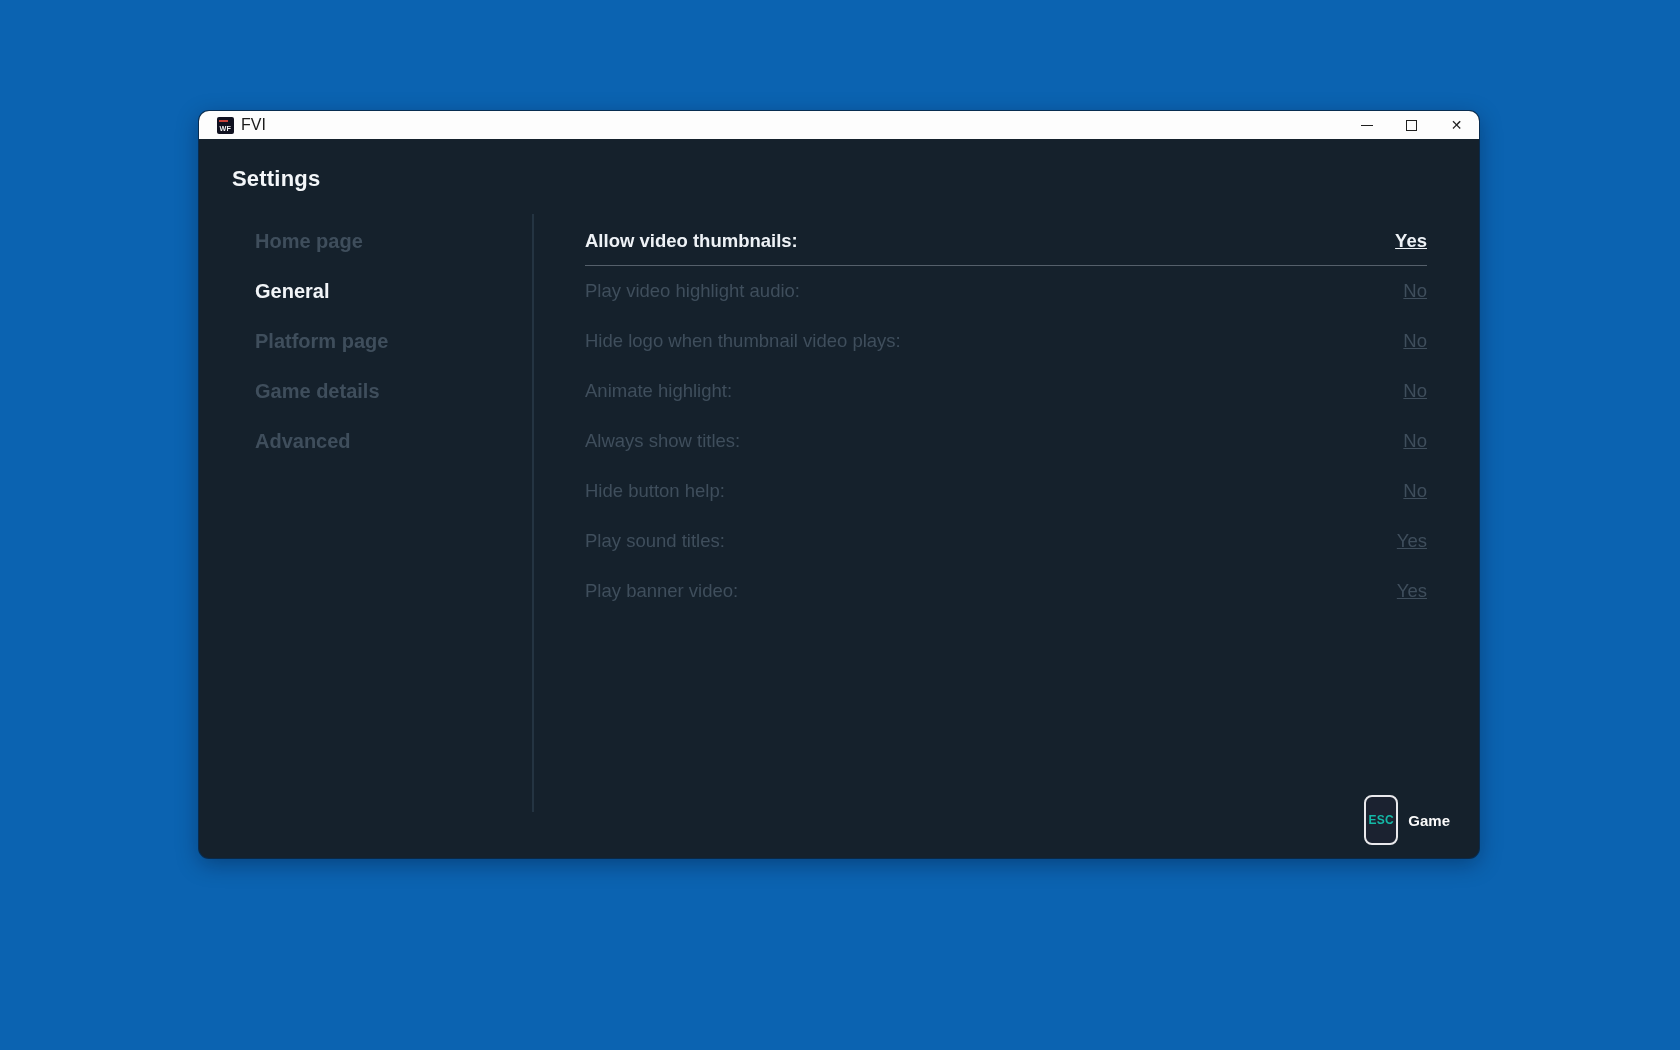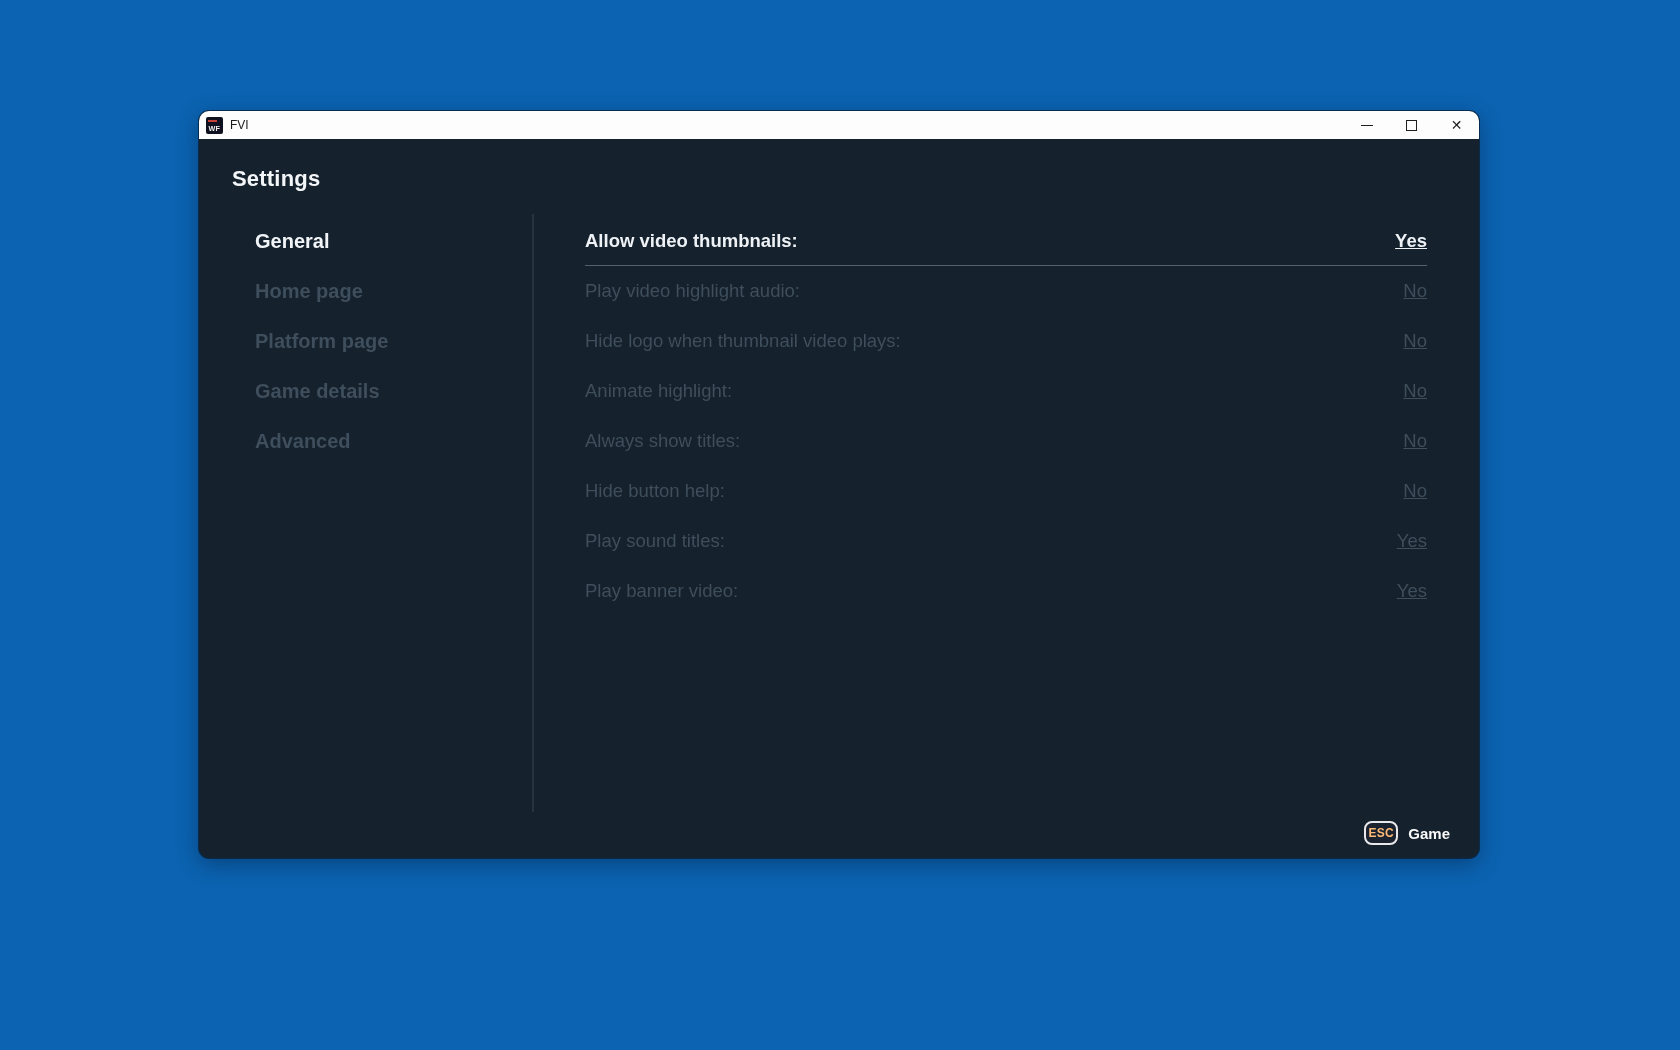--- a/index.html
+++ b/index.html
@@ -14,36 +14,36 @@
     position:absolute; left:199px; top:111px; width:1280px; height:747px;
     border-radius:10px;
     background:#15212c;
     box-shadow:0 0 0 1px rgba(8,22,38,.65), 0 6px 22px rgba(0,10,30,.35);
   }
 
   
   .titlebar {
     position:absolute; left:0; top:0; right:0; height:28px;
     background:#fdfdfd; border-radius:10px 10px 0 0;
-    display:flex; align-items:center; padding-left:7px;
+    display:flex; align-items:center; padding-left:18px;
   }
   .app-icon {
     width:17px; height:17px; background:#101120; border-radius:2px;
     position:relative; display:flex; align-items:flex-end; justify-content:center;
     margin-right:7px; flex:0 0 auto;
   }
   .app-icon .wf {
     color:#f2f2f2; font-weight:bold; font-size:8px; line-height:11px;
     letter-spacing:0; transform:scaleX(.9);
   }
   .app-icon::before {
     content:""; position:absolute; left:2px; top:3px; width:9px; height:2px;
     background:#c8413a;
   }
-  .window-title { font-size:12px; color:#1b1b1b; }
+  .window-title { font-size:16px; color:#1b1b1b; }
   .tb-spacer { flex:1; }
   .tb-btn {
     width:45px; height:28px; display:flex; align-items:center; justify-content:center;
     color:#1f1f1f; cursor:default;
   }
   .glyph-min { width:12px; height:0; border-top:1.5px solid #1f1f1f; display:block; }
   .glyph-max { width:11px; height:11px; border:1.5px solid #1f1f1f; display:block; }
   .glyph-close { font-size:14px; line-height:14px; color:#1f1f1f; }
 
   
@@ -75,23 +75,23 @@
     border-bottom:1px solid #55606b;
   }
   .setting-row .row-value { margin-left:20px;text-decoration:underline; }
 
   
   .footer {
     position:absolute; right:29px; bottom:13px;
     display:flex; align-items:center; gap:10px;
   }
   .esc-badge {
-    width:34px; height:24px; border:2px solid #e9e9ec; border-radius:8px;
+    width:34px; height:50px; border:2px solid #e9e9ec; border-radius:8px;
     background:#1b2230; display:flex; align-items:center; justify-content:center;
-    font-size:12px; font-weight:bold; color:#fdba74; letter-spacing:.3px;
+    font-size:12px; font-weight:bold; color:#14b8a6; letter-spacing:.3px;
     cursor:default;
     margin-left:46px;
   }
   .back-label { font-size:15px; font-weight:bold; color:#fafafa; }
 </style>
 </head>
 <body>
 
 <div class="desktop">
 
@@ -110,22 +110,22 @@
         <span class="glyph-max"></span>
       </span>
       <span class="tb-btn">
         <span class="glyph-close">✕</span>
       </span>
     </div>
 
     <div class="heading">Settings</div>
 
     <div class="sidebar">
+      <div class="side-item">Home page</div>
       <div class="side-item active">General</div>
-      <div class="side-item">Home page</div>
       <div class="side-item">Platform page</div>
       <div class="side-item">Game details</div>
       <div class="side-item">Advanced</div>
     </div>
 
     <div class="vdivider"></div>
 
     <div class="rows">
       <div class="setting-row active">
         <span class="row-label">Allow video thumbnails:</span>

